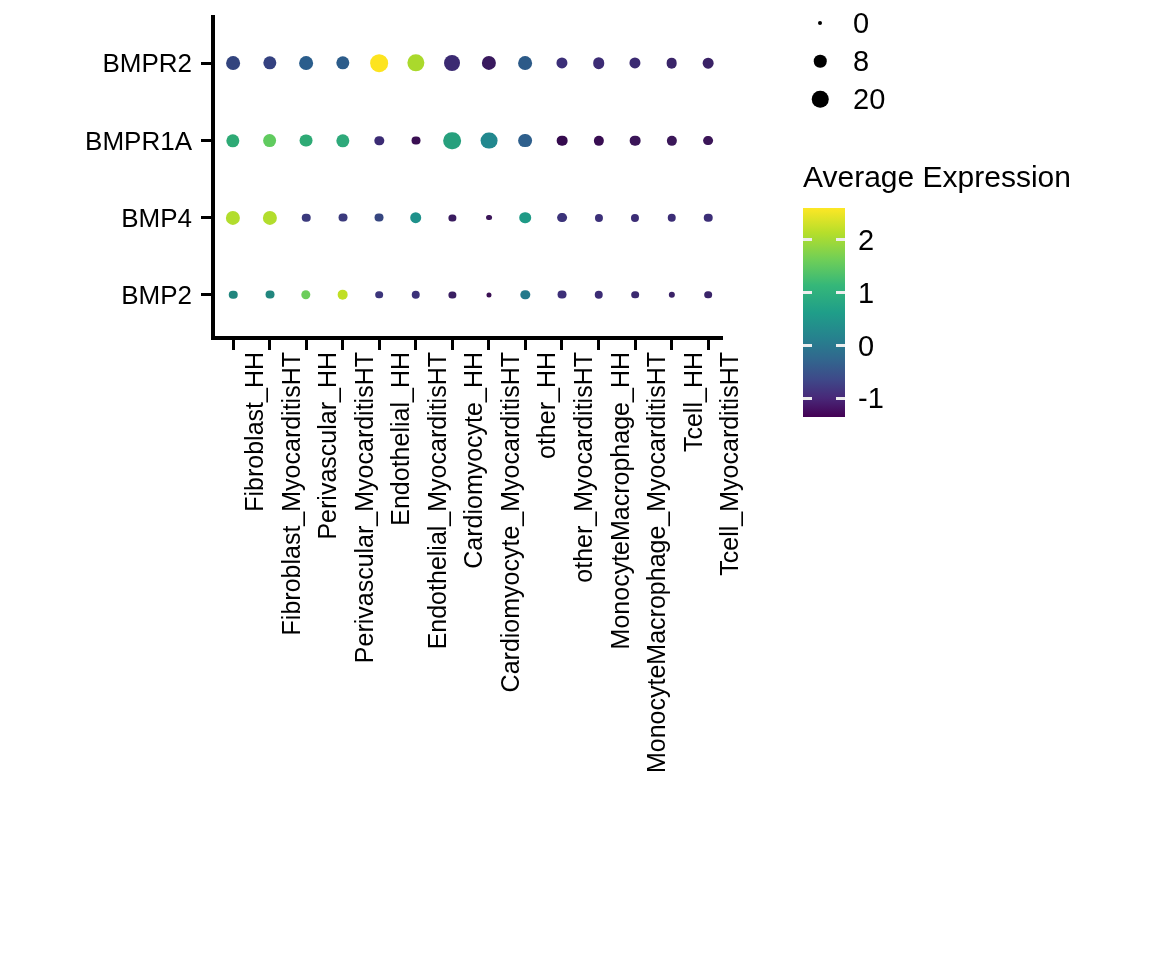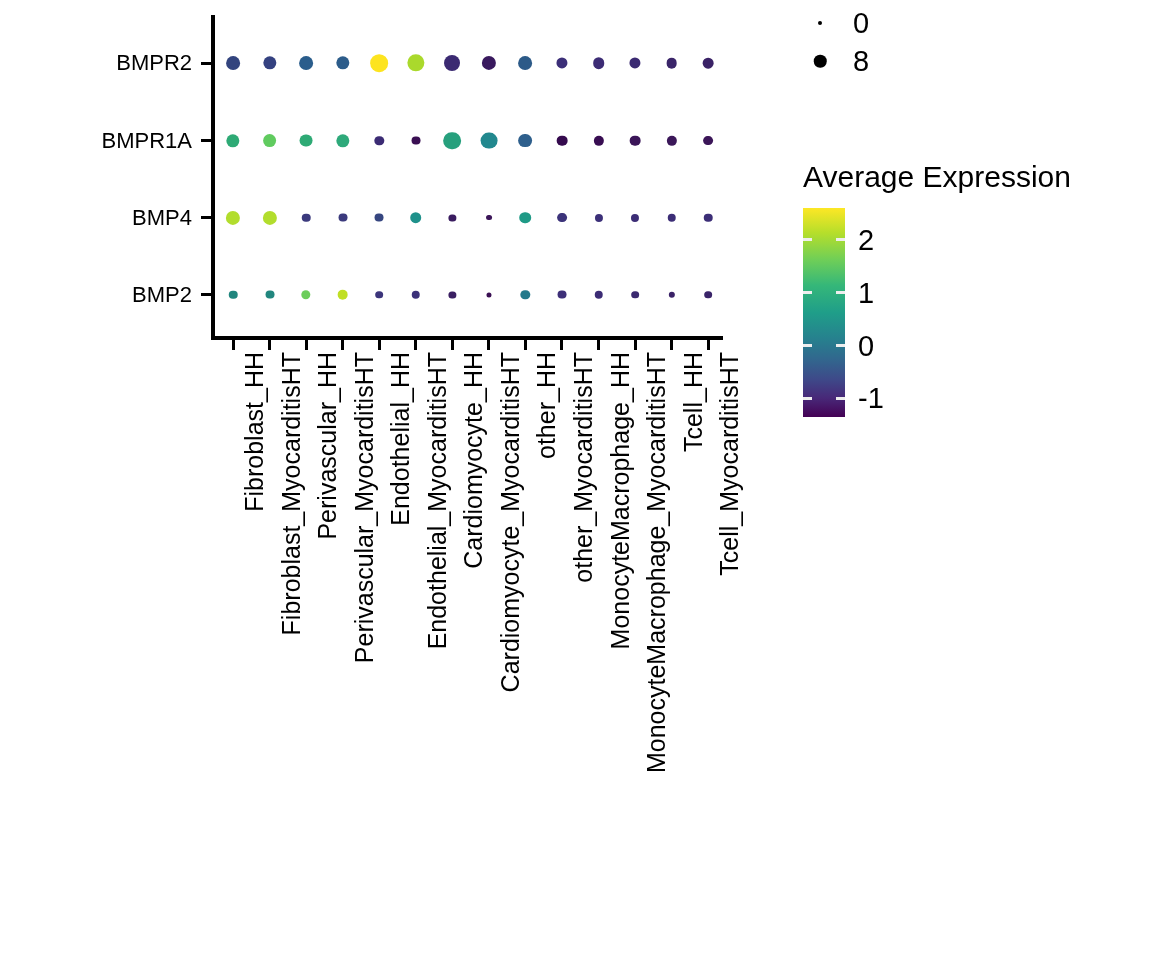--- a/index.html
+++ b/index.html
@@ -34,21 +34,21 @@
     position:absolute;
     border-radius:50%;
     transform:translate(-50%,-50%);
   }
 
   
   .ylab{
     position:absolute;
     right:0; width:0;
     white-space:nowrap;
-    font-size:22px;
+    font-size:26px;
     text-align:right;
     transform:translateY(-50%);
     color:#000;
   }
 
   
   .xlab-wrap{
     position:absolute;
     top:352px;
     width:0;height:0;
@@ -252,20 +252,24 @@
 
   <div id="size-legend">
       <div class="sl-row">
         <div class="sl-dot" style="width: 4px; height: 4px;"></div>
         <div class="sl-text">0</div>
       </div>
       <div class="sl-row">
         <div class="sl-dot" style="width: 12.5px; height: 12.5px;"></div>
         <div class="sl-text">8</div>
       </div>
+      <div class="sl-row">
+        <div class="sl-dot" style="width: 16.5px; height: 16.5px;"></div>
+        <div class="sl-text">20</div>
+      </div>
     </div>
 
   <div id="color-legend">
     <div id="color-legend-title">Average Expression</div>
     <div id="colorbar"></div>
   <div class="cb-tick-l" style="top: 78.2468px;"></div>
       <div class="cb-tick-r" style="top: 78.2468px;"></div>
       <div class="cb-label" style="top: 79.7468px;">2</div>
       <div class="cb-tick-l" style="top: 131.158px;"></div>
       <div class="cb-tick-r" style="top: 131.158px;"></div>

